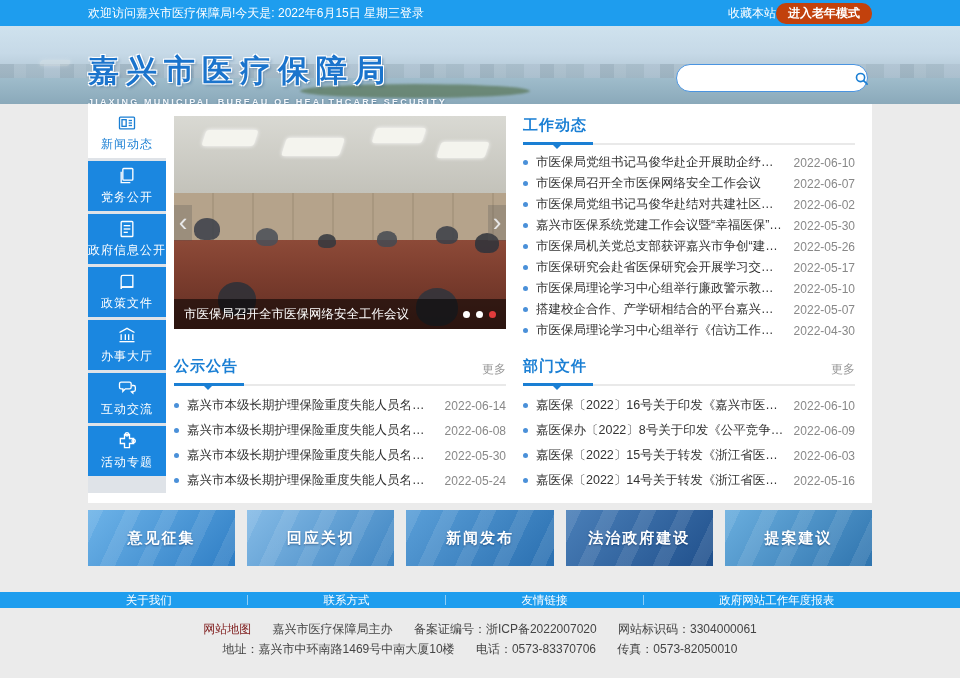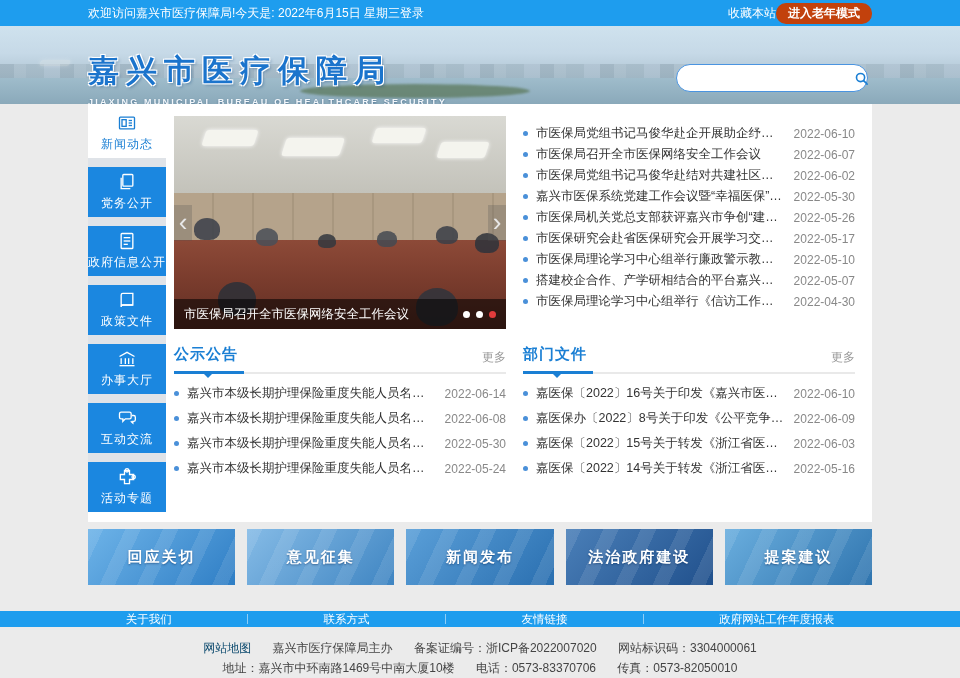--- a/index.html
+++ b/index.html
@@ -27,21 +27,21 @@
     text-shadow:-1px -1px 0 #fff,1px -1px 0 #fff,-1px 1px 0 #fff,1px 1px 0 #fff,2px 2px 3px rgba(0,60,120,.35); }
   .brand .subtitle { margin-top:5px; font-size:9px; color:#f2f7fb; letter-spacing:2.2px; font-weight:bold;
     text-shadow:0 1px 2px rgba(40,80,120,.6); }
   .search { position:absolute; right:92px; top:38px; width:192px; height:28px; background:#fff;
     border:1px solid #4a94e0; border-radius:14px; display:flex; align-items:center; z-index:2; }
   .search input { flex:1; border:none; outline:none; background:transparent; padding:0 8px 0 14px; font-size:12px; }
   .search-icon { width:26px; display:flex; align-items:center; justify-content:center; cursor:pointer; }
 
   
   .content { width:784px; margin:0 auto; background:#fff; display:flex; padding:4px 0 10px 0; }
-  .sidebar { width:78px; display:flex; flex-direction:column; gap:9px; background:#dfe3e8; }
+  .sidebar { width:78px; display:flex; flex-direction:column; gap:3px; background:#dfe3e8; }
   .side-item { height:50px; background:#1b87e0; color:#fff; display:flex; flex-direction:column;
     align-items:center; justify-content:center; gap:3px; cursor:pointer; font-size:12px; }
   .side-item.active { background:#fff; color:#1a7fd4; }
   .side-item svg { width:20px; height:20px; stroke:#fff; fill:none; stroke-width:1.6; }
   .side-item.active svg { stroke:#1a7fd4; }
   .side-item .lbl { letter-spacing:1px; white-space:nowrap; }
 
   .main-right { margin-left:8px; width:681px; }
   .row1 { display:flex; margin-top:8px; }
   .row2 { display:flex; margin-top:16px; }
@@ -224,20 +224,24 @@
           <span class="cap">市医保局召开全市医保网络安全工作会议</span>
           <span class="dots">
             <span class="dot-i"></span>
             <span class="dot-i"></span>
             <span class="dot-i on"></span>
           </span>
         </div>
       </div>
 
       <div class="sec">
+        <div class="sec-head">
+          <span class="sec-title">工作动态</span>
+          <span class="bar"></span>
+        </div>
         <ul class="news tight">
 
             <li>
               <span class="bdot"></span>
               <span class="txt">市医保局党组书记马俊华赴企开展助企纾困活动</span>
               <span class="date">2022-06-10</span>
             </li>
 
             <li>
               <span class="bdot"></span>
@@ -358,24 +362,24 @@
               <span class="date">2022-05-16</span>
             </li>
           </ul>
       </div>
     </div>
   </div>
 </div>
 
 <div class="banners">
   <div class="banner">
+      <span class="blabel">意见征集</span>
+    </div>
+  <div class="banner">
       <span class="blabel">回应关切</span>
-    </div>
-  <div class="banner">
-      <span class="blabel">意见征集</span>
     </div>
   <div class="banner">
       <span class="blabel">新闻发布</span>
     </div>
   <div class="banner">
       <span class="blabel">法治政府建设</span>
     </div>
   <div class="banner">
       <span class="blabel">提案建议</span>
     </div>
@@ -388,21 +392,21 @@
     <a>联系方式</a>
     <span class="sep"></span>
     <a>友情链接</a>
     <span class="sep"></span>
     <a>政府网站工作年度报表</a>
   </div>
 </div>
 
 <div class="footer">
   <div class="line">
-    <a class="seg" style="color:#0c4a6e;text-decoration:none;cursor:pointer">网站地图</a>
+    <a class="seg" style="color:#7f1d1d;text-decoration:none;cursor:pointer">网站地图</a>
     <span class="seg">嘉兴市医疗保障局主办</span>
     <span class="seg">备案证编号：浙ICP备2022007020</span>
     <span class="seg">网站标识码：3304000061</span>
   </div>
   <div class="line">
     <span class="seg">地址：嘉兴市中环南路1469号中南大厦10楼</span>
     <span class="seg">电话：0573-83370706</span>
     <span class="seg">传真：0573-82050010</span>
   </div>
 

